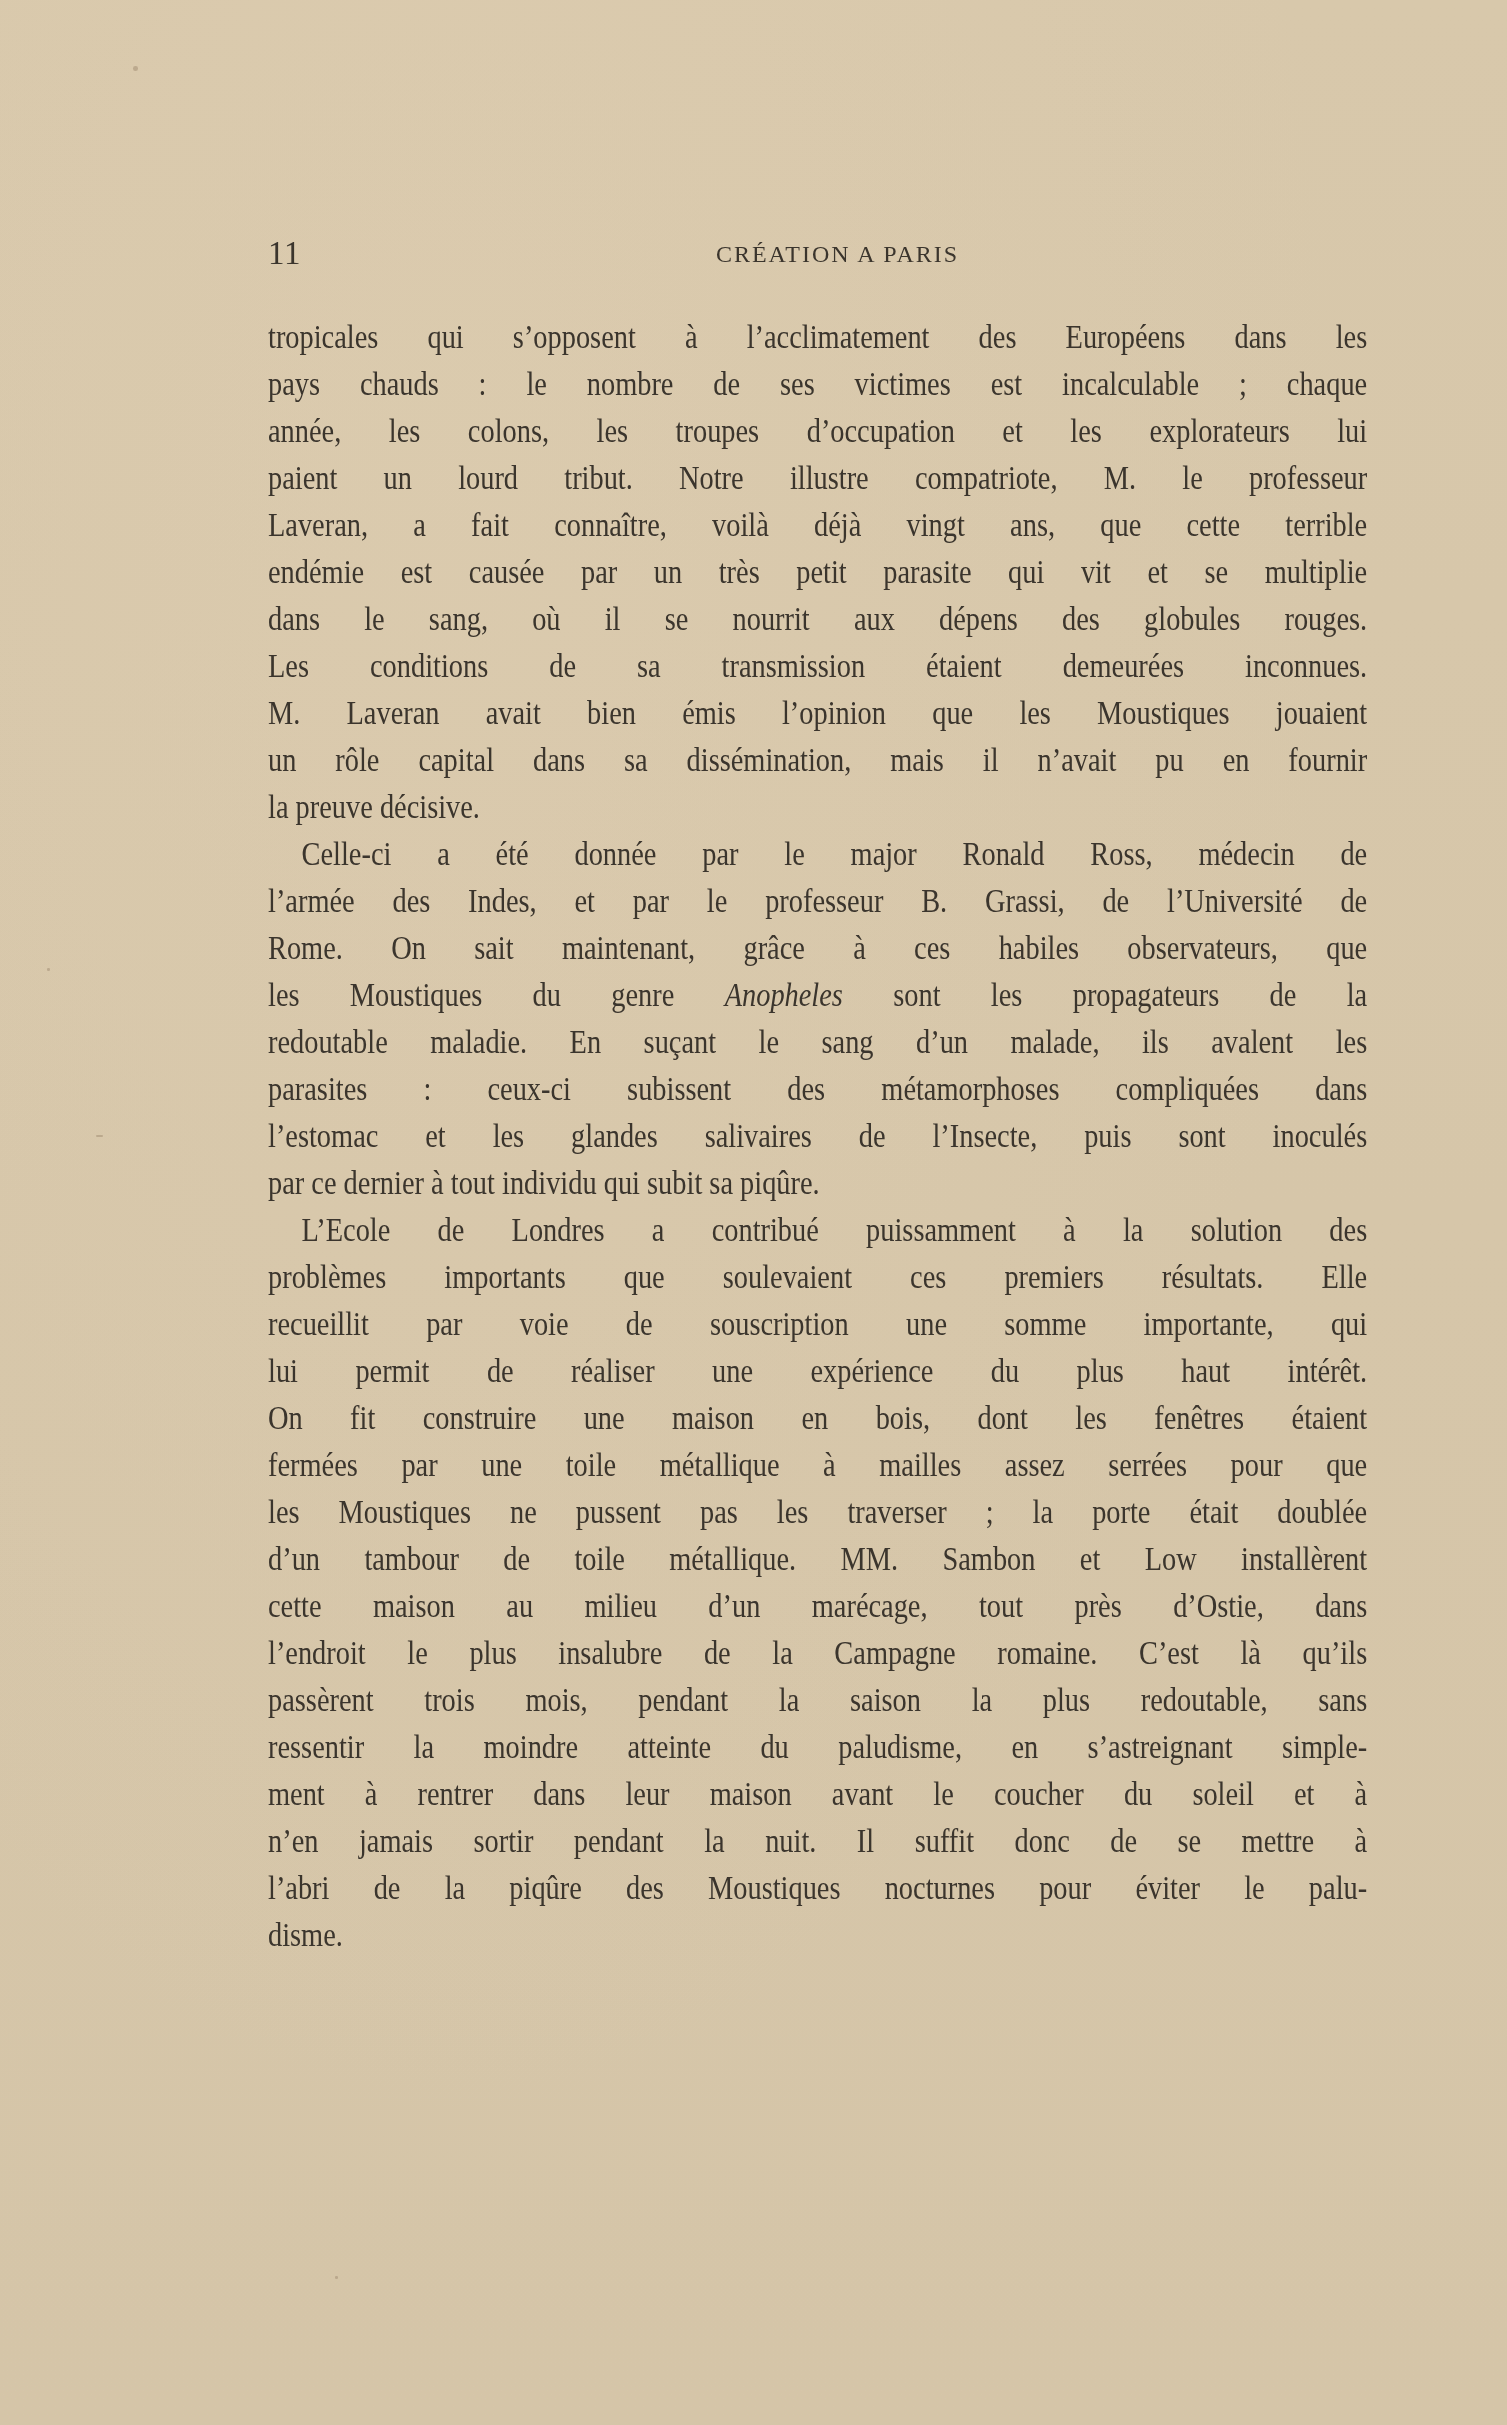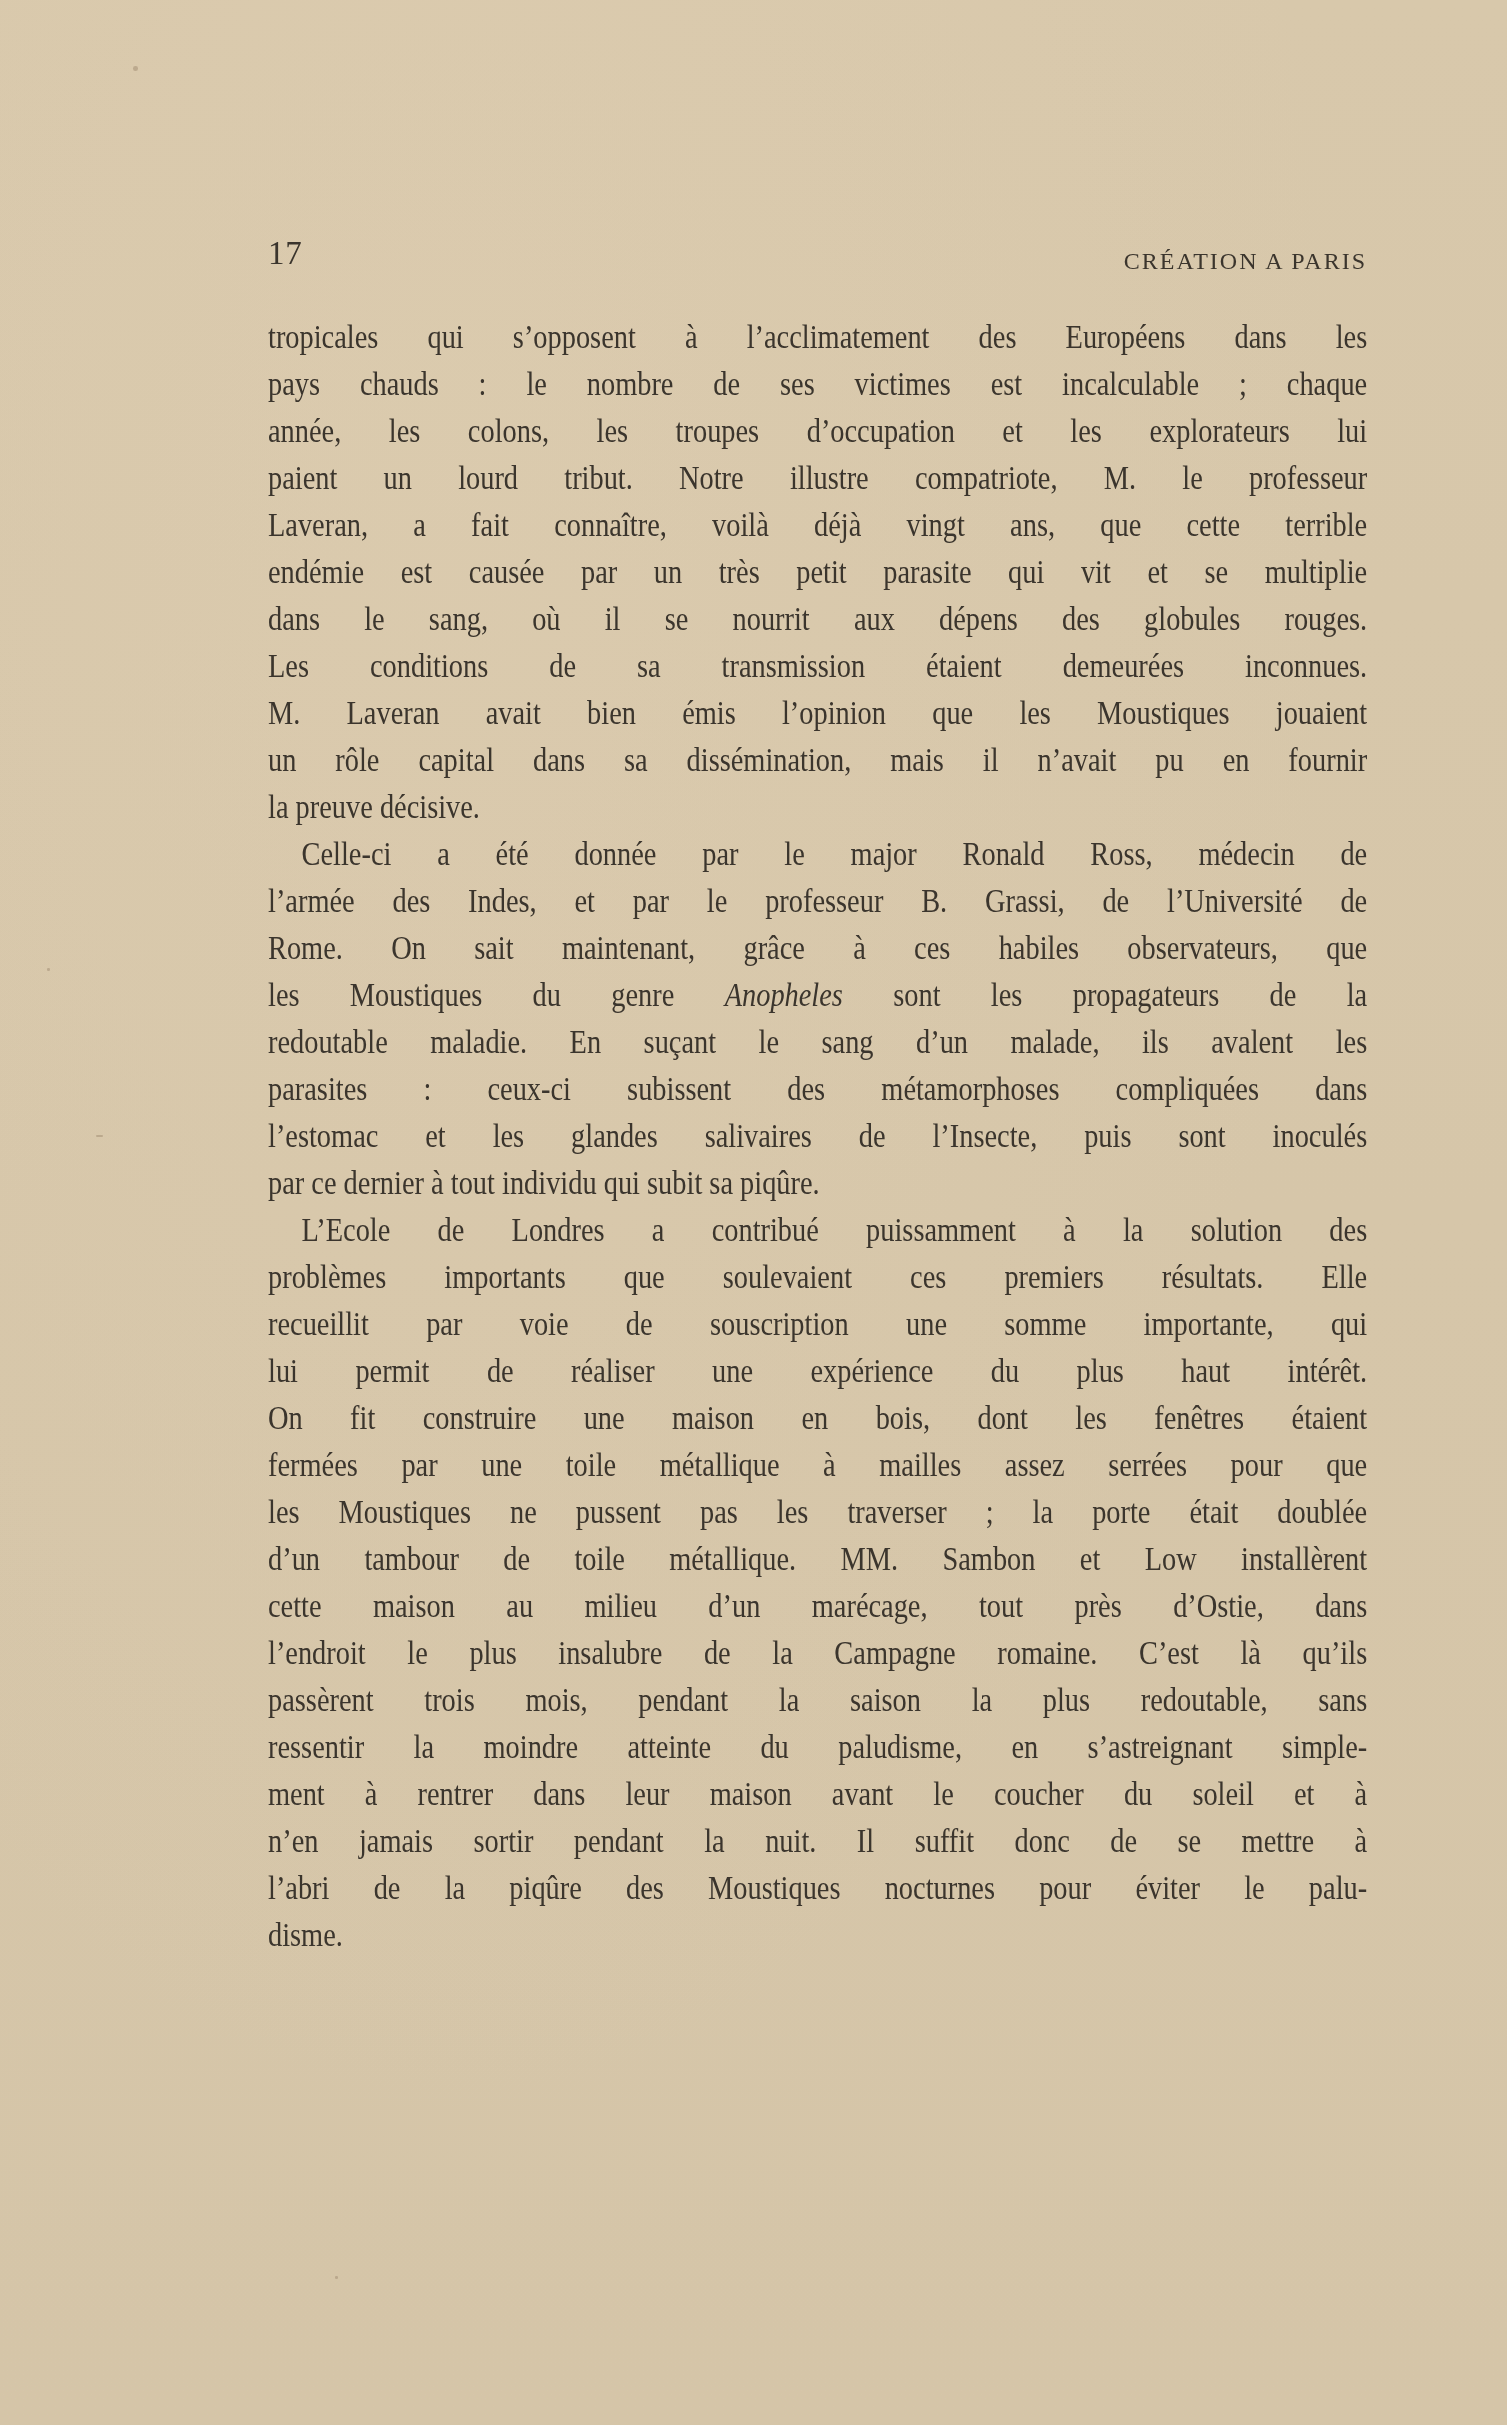--- a/index.html
+++ b/index.html
@@ -36,27 +36,26 @@
       top: 0;
       font-size: 33px;
       line-height: 40px;
       letter-spacing: 0.7px;
     }
     .running-title {
       position: absolute;
       left: 0;
       right: 0;
       top: 5.4px;
-      text-align: right;
+      text-align: center;
       font-size: 24px;
       line-height: 33px;
       letter-spacing: 2px;
       text-transform: uppercase;
       padding-left: 40px;
-      margin-top: 7px;
     }
     .body-text {
       position: absolute;
       left: 268px;
       top: 314px;
       width: 1099px;
     }
     .line {
       display: block;
       height: 47px;
@@ -92,21 +91,21 @@
 </head>
 <body>
 
 <div class="page">
   <span class="speck" style="left:133px;top:66px;width:4.7px;height:4.7px;"></span>
   <span class="speck" style="left:96px;top:1135px;width:6.7px;height:2px;border-radius:1.3px;"></span>
   <span class="speck" style="left:47px;top:968px;width:2.7px;height:2.7px;"></span>
   <span class="speck" style="left:335px;top:2276px;width:2.7px;height:2.7px;"></span>
 
   <div class="header">
-    <span class="page-number">17</span>
+    <span class="page-number">11</span>
     <span class="running-title">CRÉATION A PARIS</span>
   </div>
 
   <div class="body-text" id="body-text">
       <div>
         <span class="line">tropicales qui s’opposent à l’acclimatement des Européens dans les</span>
         <span class="line">pays chauds : le nombre de ses victimes est incalculable ; chaque</span>
         <span class="line">année, les colons, les troupes d’occupation et les explorateurs lui</span>
         <span class="line">paient un lourd tribut. Notre illustre compatriote, M. le professeur</span>
         <span class="line">Laveran, a fait connaître, voilà déjà vingt ans, que cette terrible</span>

